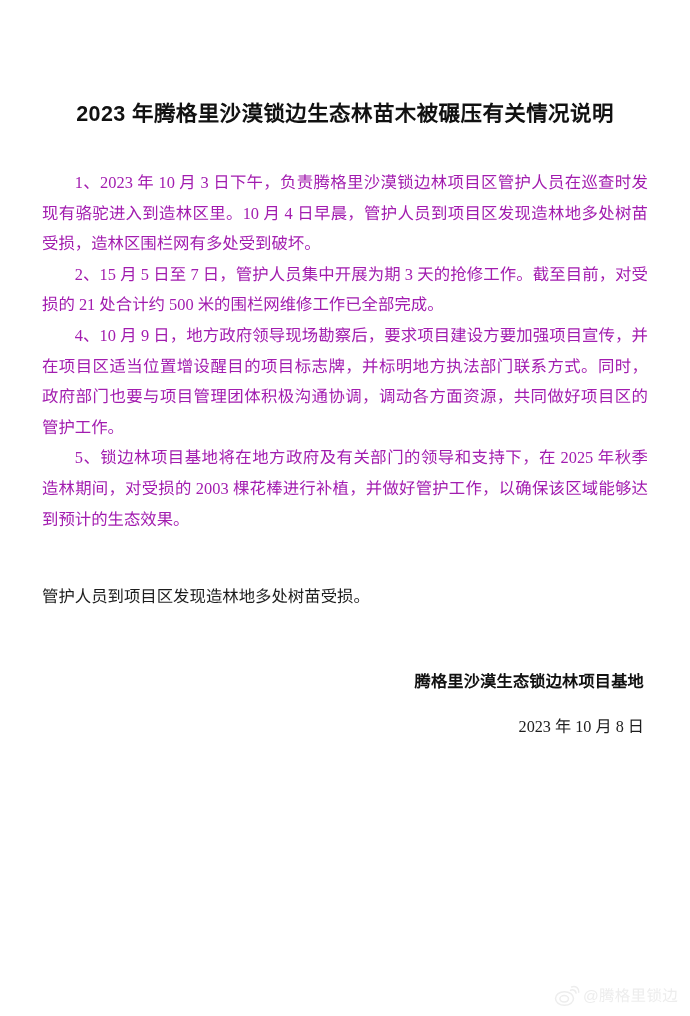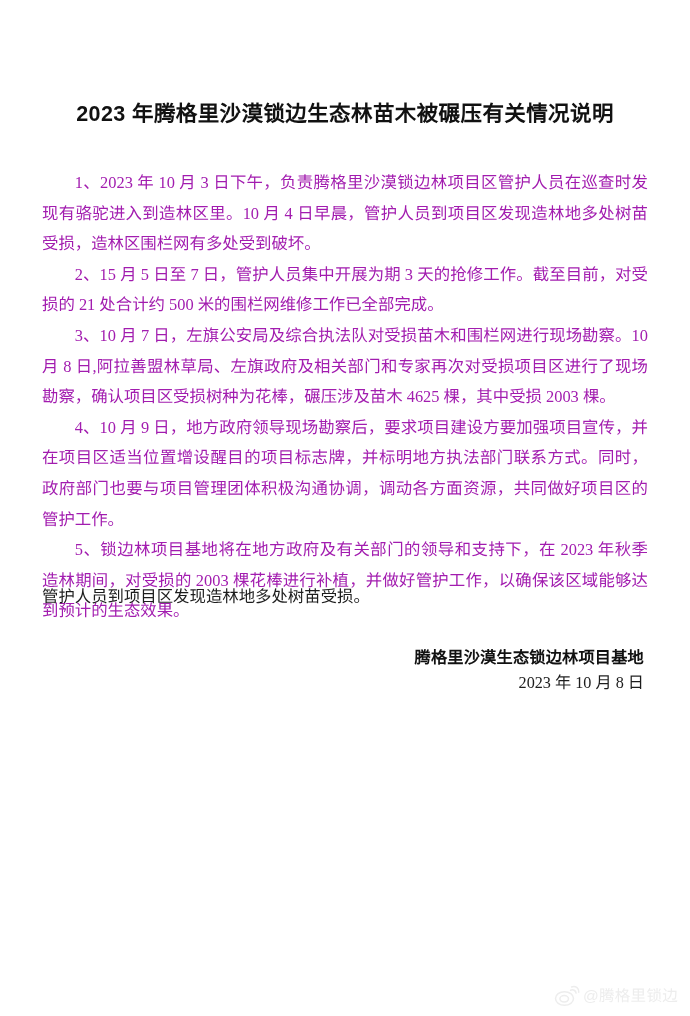--- a/index.html
+++ b/index.html
@@ -81,28 +81,30 @@
     text-align: right;
     font-family: "Liberation Sans", "DejaVu Sans", sans-serif;
   }
   .sig-org {
     font-weight: bold;
     font-size: 16.2px;
     line-height: 25px;
     letter-spacing: 0.2px;
     color: #111111;
     white-space: nowrap;
+    margin-top: 24px;
   }
   .sig-date {
     font-family: "Liberation Serif", "DejaVu Serif", serif;
     font-weight: normal;
     font-size: 16.2px;
     line-height: 26px;
     color: #1d1d1d;
     white-space: nowrap;
+    margin-top: 20px;
   }
 
   
   .watermark {
     position: absolute;
     right: 12px;
     bottom: 9px;
     display: flex;
     align-items: center;
     gap: 3px;
@@ -124,23 +126,22 @@
 </head>
 <body>
 
 <div class="page">
 
   <h1 class="doc-title">2023 年腾格里沙漠锁边生态林苗木被碾压有关情况说明</h1>
 
   <div class="body-block">
     <p class="para">1、2023 年 10 月 3 日下午，负责腾格里沙漠锁边林项目区管护人员在巡查时发现有骆驼进入到造林区里。10 月 4 日早晨，管护人员到项目区发现造林地多处树苗受损，造林区围栏网有多处受到破坏。</p>
     <p class="para">2、15 月 5 日至 7 日，管护人员集中开展为期 3 天的抢修工作。截至目前，对受损的 21 处合计约 500 米的围栏网维修工作已全部完成。</p>
-    <p class="para">3、10 月 7 日，左旗公安局及综合执法队对受损苗木和围栏网进行现场勘察。10 月 8 日,阿拉善盟林草局、左旗政府及相关部门和专家再次对受损项目区进行了现场勘察，确认项目区受损树种为花棒，碾压涉及苗木 4625 棵，其中受损 2003 棵。</p>
     <p class="para">4、10 月 9 日，地方政府领导现场勘察后，要求项目建设方要加强项目宣传，并在项目区适当位置增设醒目的项目标志牌，并标明地方执法部门联系方式。同时，政府部门也要与项目管理团体积极沟通协调，调动各方面资源，共同做好项目区的管护工作。</p>
-    <p class="para">5、锁边林项目基地将在地方政府及有关部门的领导和支持下，在 2023 年秋季造林期间，对受损的 2003 棵花棒进行补植，并做好管护工作，以确保该区域能够达到预计的生态效果。</p>
+    <p class="para">5、锁边林项目基地将在地方政府及有关部门的领导和支持下，在 2025 年秋季造林期间，对受损的 2003 棵花棒进行补植，并做好管护工作，以确保该区域能够达到预计的生态效果。</p>
   </div>
 
   <p class="thanks-para">管护人员到项目区发现造林地多处树苗受损。</p>
 
   <div class="signature">
     <div class="sig-org">腾格里沙漠生态锁边林项目基地</div>
     <div class="sig-date">2023 年 10 月 8 日</div>
   </div>
 
   <div class="watermark">

